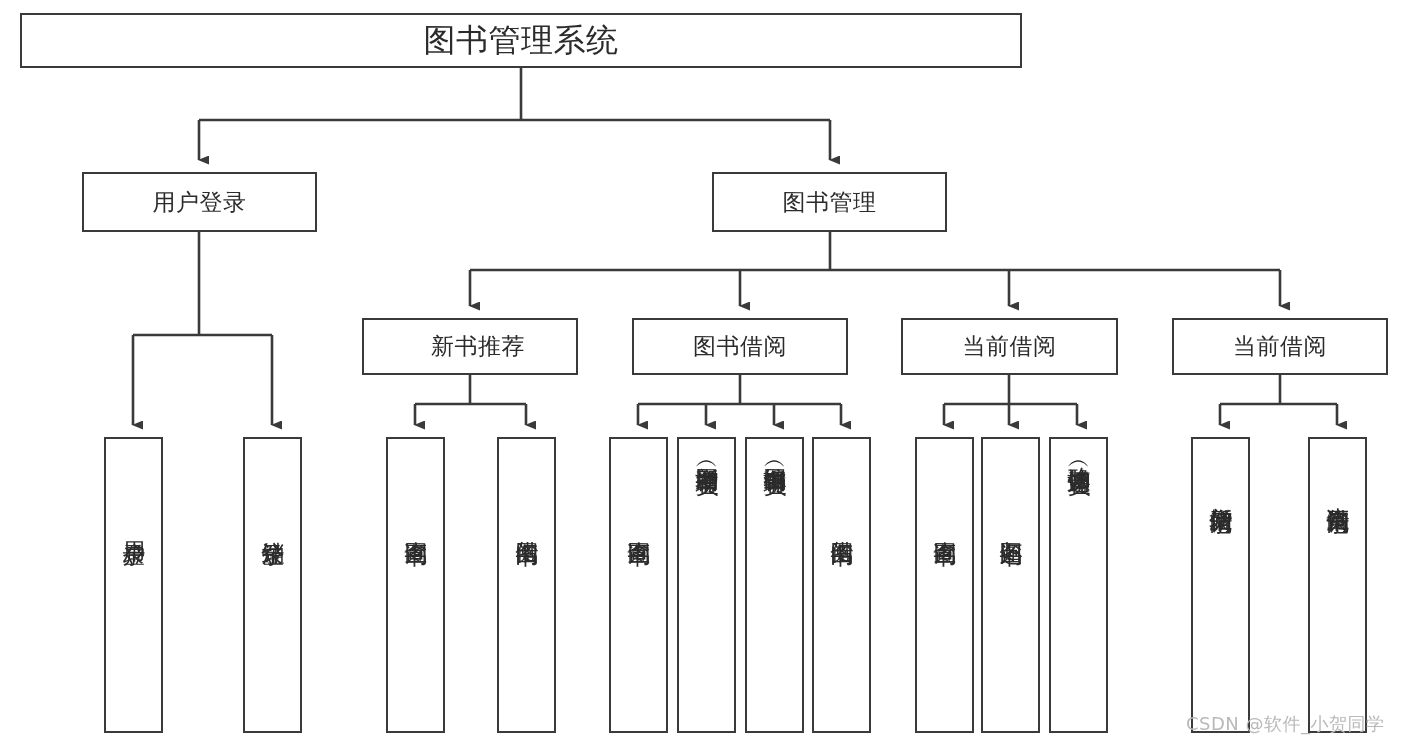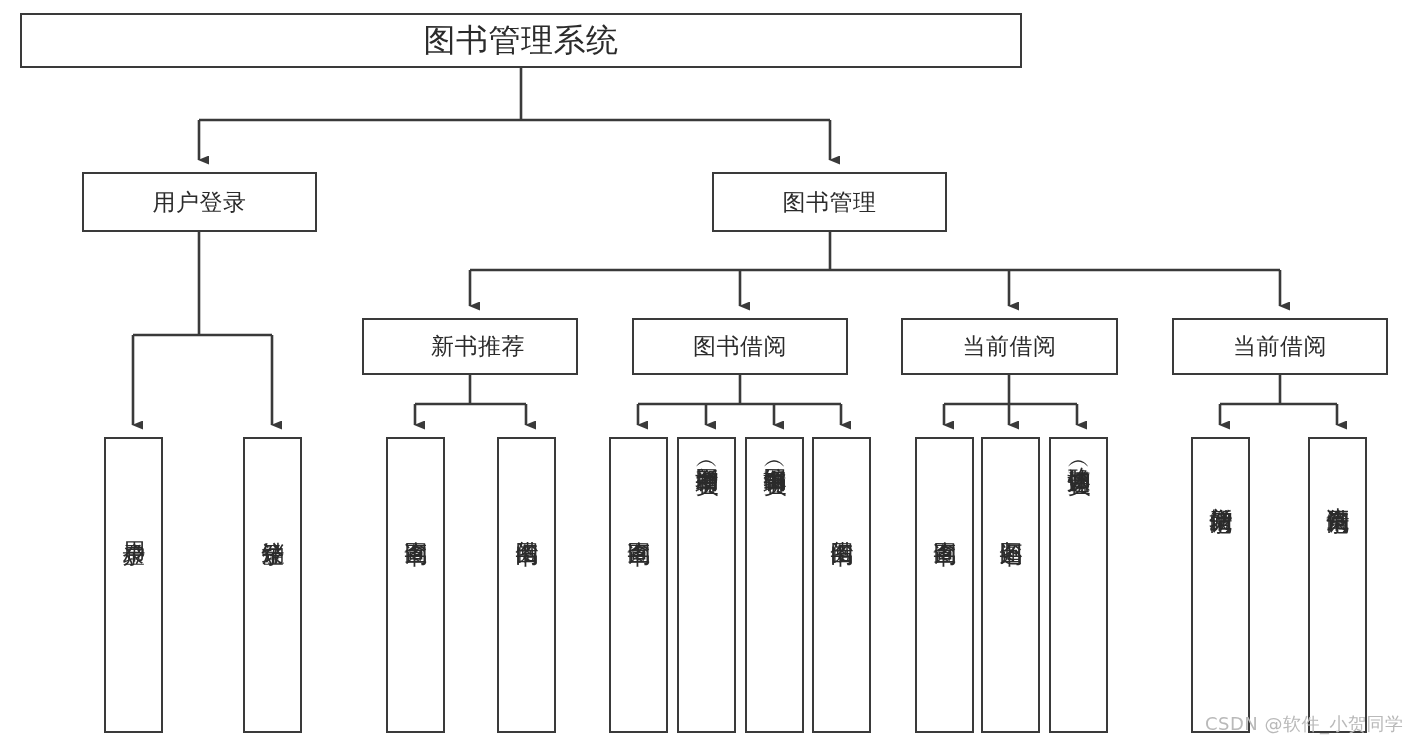--- a/index.html
+++ b/index.html
@@ -63,21 +63,20 @@
     margin-top: 4px;
   }
   .watermark {
     position: absolute;
     left: 1186px;
     top: 712px;
     font-size: 18px;
     color: #b9b9b9;
     white-space: nowrap;
     letter-spacing: 0.5px;
-    margin-left: 19px;
   }
 </style>
 </head>
 <body>
 
 <div id="canvas">
 
   <svg class="wires" viewBox="0 0 1405 747" xmlns="http://www.w3.org/2000/svg">
     <defs>
       <marker id="arrow" markerWidth="9" markerHeight="11" refX="4.5" refY="10" orient="auto" markerUnits="userSpaceOnUse">

